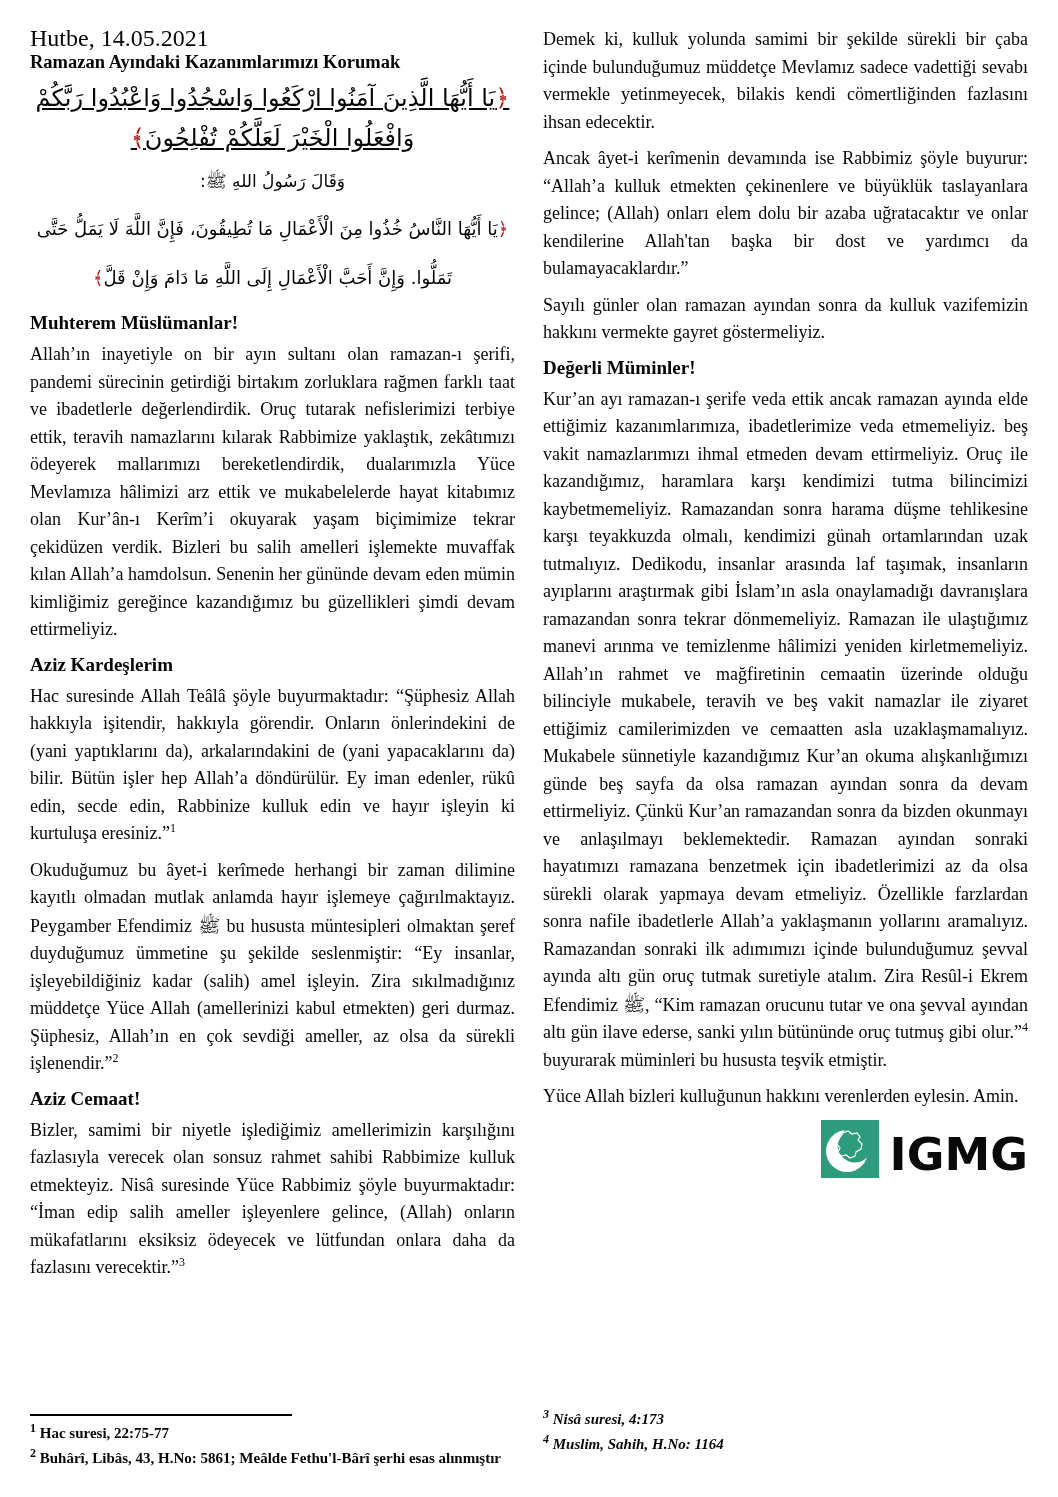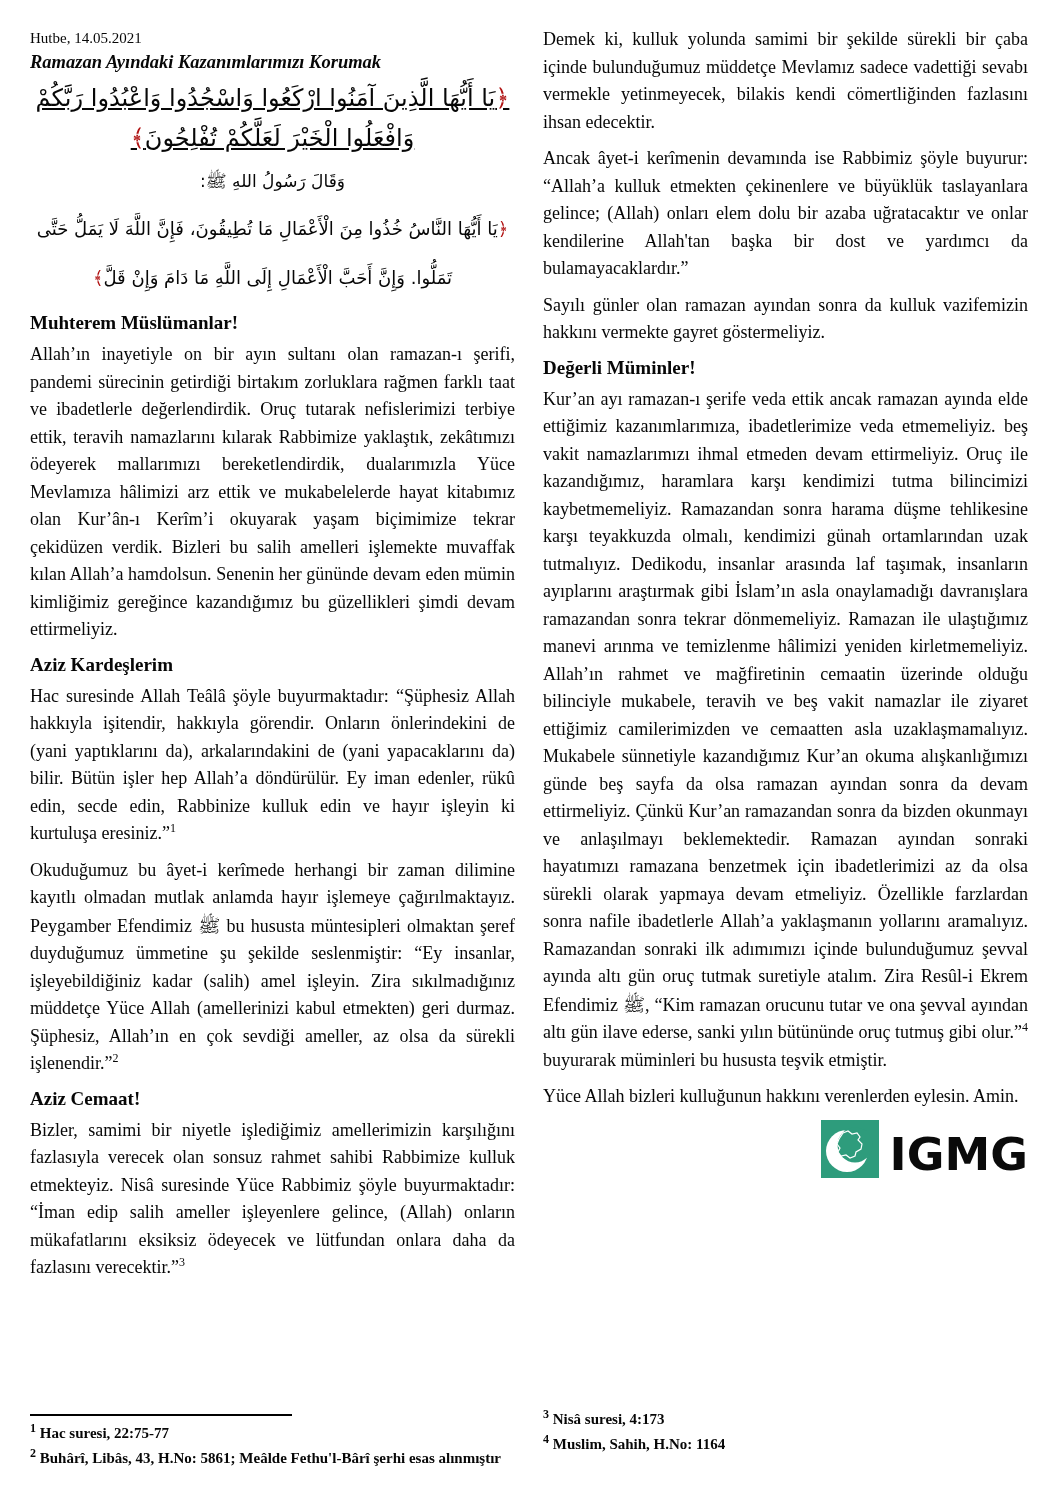--- a/index.html
+++ b/index.html
@@ -5,38 +5,38 @@
   html,body{margin:0;padding:0;}
   body{
     width:1058px;height:1497px;background:#ffffff;color:#070707;overflow:hidden;
     font-family:"Liberation Serif","DejaVu Serif",serif;
   }
   .page{
     position:relative;width:1058px;height:1497px;box-sizing:border-box;
     padding:26px 30px 0 30px;display:flex;gap:28px;
   }
   .col{position:relative;width:485px;height:1462px;overflow:hidden;}
-  .dateline{font-size:15px;line-height:24px;margin:0;}
-  .doc-title{font-size:18.5px;line-height:25px;font-weight:bold;margin:0 0 2px 0;font-style:italic;}
+  .dateline{font-size:24px;line-height:24px;margin:0;}
+  .doc-title{font-size:18.5px;line-height:25px;font-weight:bold;margin:0 0 2px 0;}
   .body-text{font-size:18px;line-height:27.5px;text-align:justify;margin:0 0 9px 0;}
   .heading{font-size:19px;font-weight:bold;margin:10px 0 7px 0;}
   .b{font-weight:normal;}
   sup{font-size:12px;line-height:0;}
   .arabic{
     direction:rtl;text-align:center;margin:3px 0 3px 0;
     font-family:"DejaVu Sans","Liberation Sans",sans-serif;
   }
   .arabic-verse{font-size:24px;line-height:40px;text-decoration:underline;}
   .arabic-rasul{font-size:17px;line-height:40px;}
   .arabic-hadith{font-size:18px;line-height:49px;margin-bottom:0;}
   .red{color:#b01010;}
   .saw{font-family:"DejaVu Sans","Liberation Sans",sans-serif;font-size:1.02em;}
   .footnotes{position:absolute;left:0;bottom:16px;width:100%;
     font-size:15px;line-height:21.5px;font-weight:bold;}
-  .footnotes-right{bottom:30px;}
+  .footnotes-right{bottom:30px;font-style:italic;}
   .fn-divider{width:262px;border-top:2px solid #000;margin:0 0 7px 0;}
   .fn{margin:0 0 3px 0;text-align:left;}
   .logo-row{display:flex;justify-content:flex-end;margin-top:8px;}
   .logo{display:flex;align-items:flex-end;gap:11px;}
   .logo-text{
     font-family:"DejaVu Sans","Liberation Sans",sans-serif;font-weight:bold;
     font-size:46px;line-height:1;letter-spacing:0;color:#0a0a0a;transform:scaleY(0.96);
   }
 </style>
 </head>

